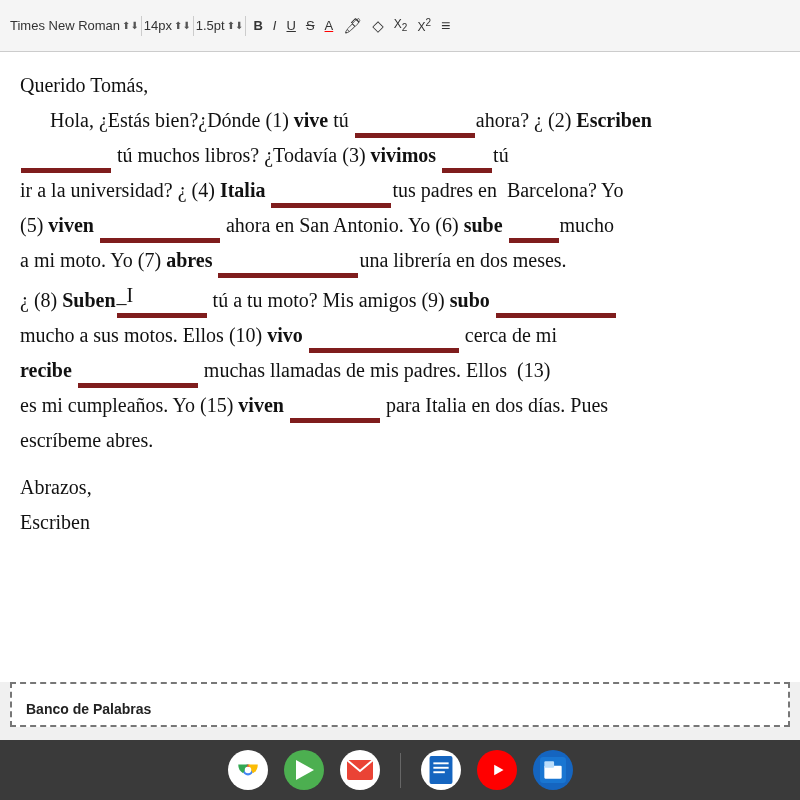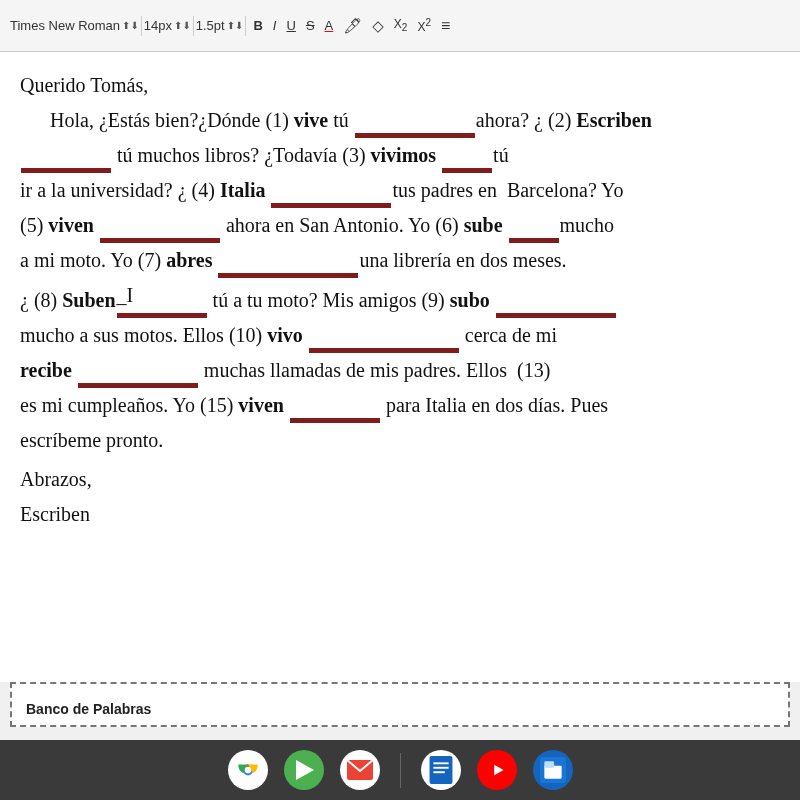--- a/index.html
+++ b/index.html
@@ -192,22 +192,22 @@
     </p>
     <p>
       mucho a sus motos. Ellos (10) <span class="bold-word">vivo</span> <span class="blank blank-lg" style="min-width:150px;"></span> cerca de mi
     </p>
     <p>
       <span class="bold-word">recibe</span> <span class="blank blank-lg"></span> muchas llamadas de mis padres. Ellos &nbsp;(13)
     </p>
     <p>
       es mi cumpleaños. Yo (15) <span class="bold-word">viven</span> <span class="blank blank-md"></span> para Italia en dos días. Pues
     </p>
-    <p>escríbeme pronto.</p>
-    <p style="margin-top: 4px;">Abrazos,</p>
+    <p>escríbeme abres.</p>
+    <p style="margin-top: 12px;">Abrazos,</p>
     <p>Escriben</p>
   </div>
 </div>
 
 <div id="banco">
   <span>Banco de Palabras</span>
 </div>
 
 <div id="taskbar">
 

